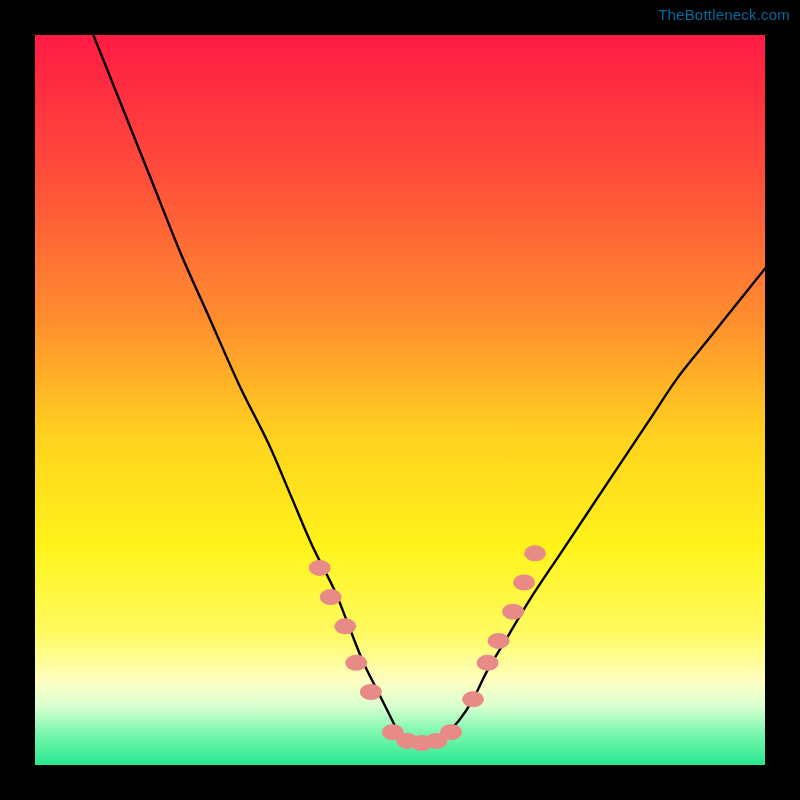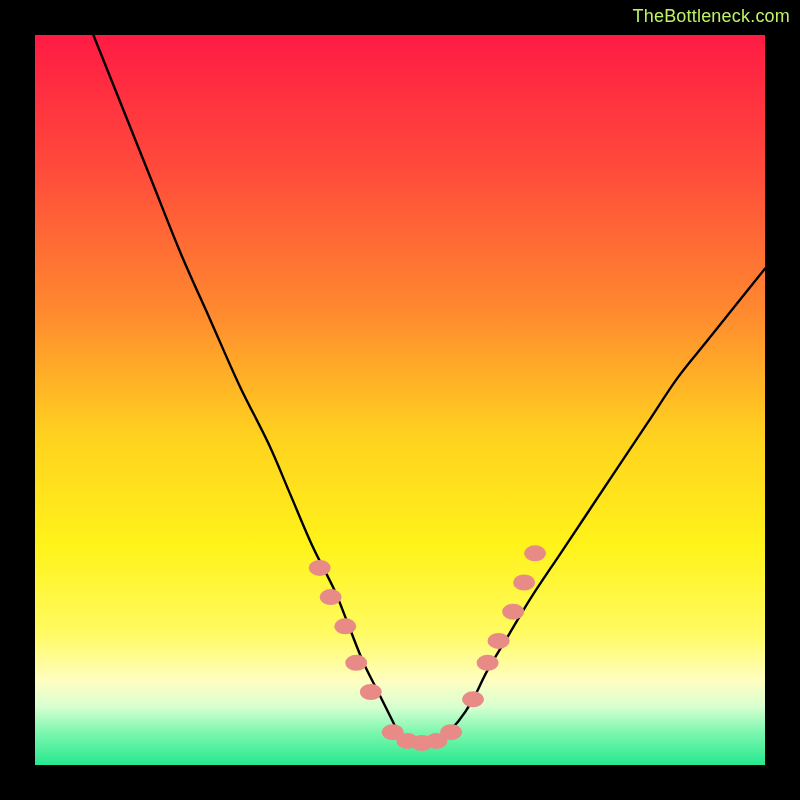--- a/index.html
+++ b/index.html
@@ -26,22 +26,22 @@
     overflow: hidden;
   }
   .gradient-bg {
     position: absolute;
     inset: 0;
   }
   .watermark {
     position: absolute;
     top: 6px;
     right: 10px;
-    color: #bef264;
-    font-size: 18px;
+    color: #0369a1;
+    font-size: 15px;
     letter-spacing: 0.2px;
     user-select: none;
   }
   svg { display: block; }
 </style>
 </head>
 <body>
 
 <div class="frame">
 

